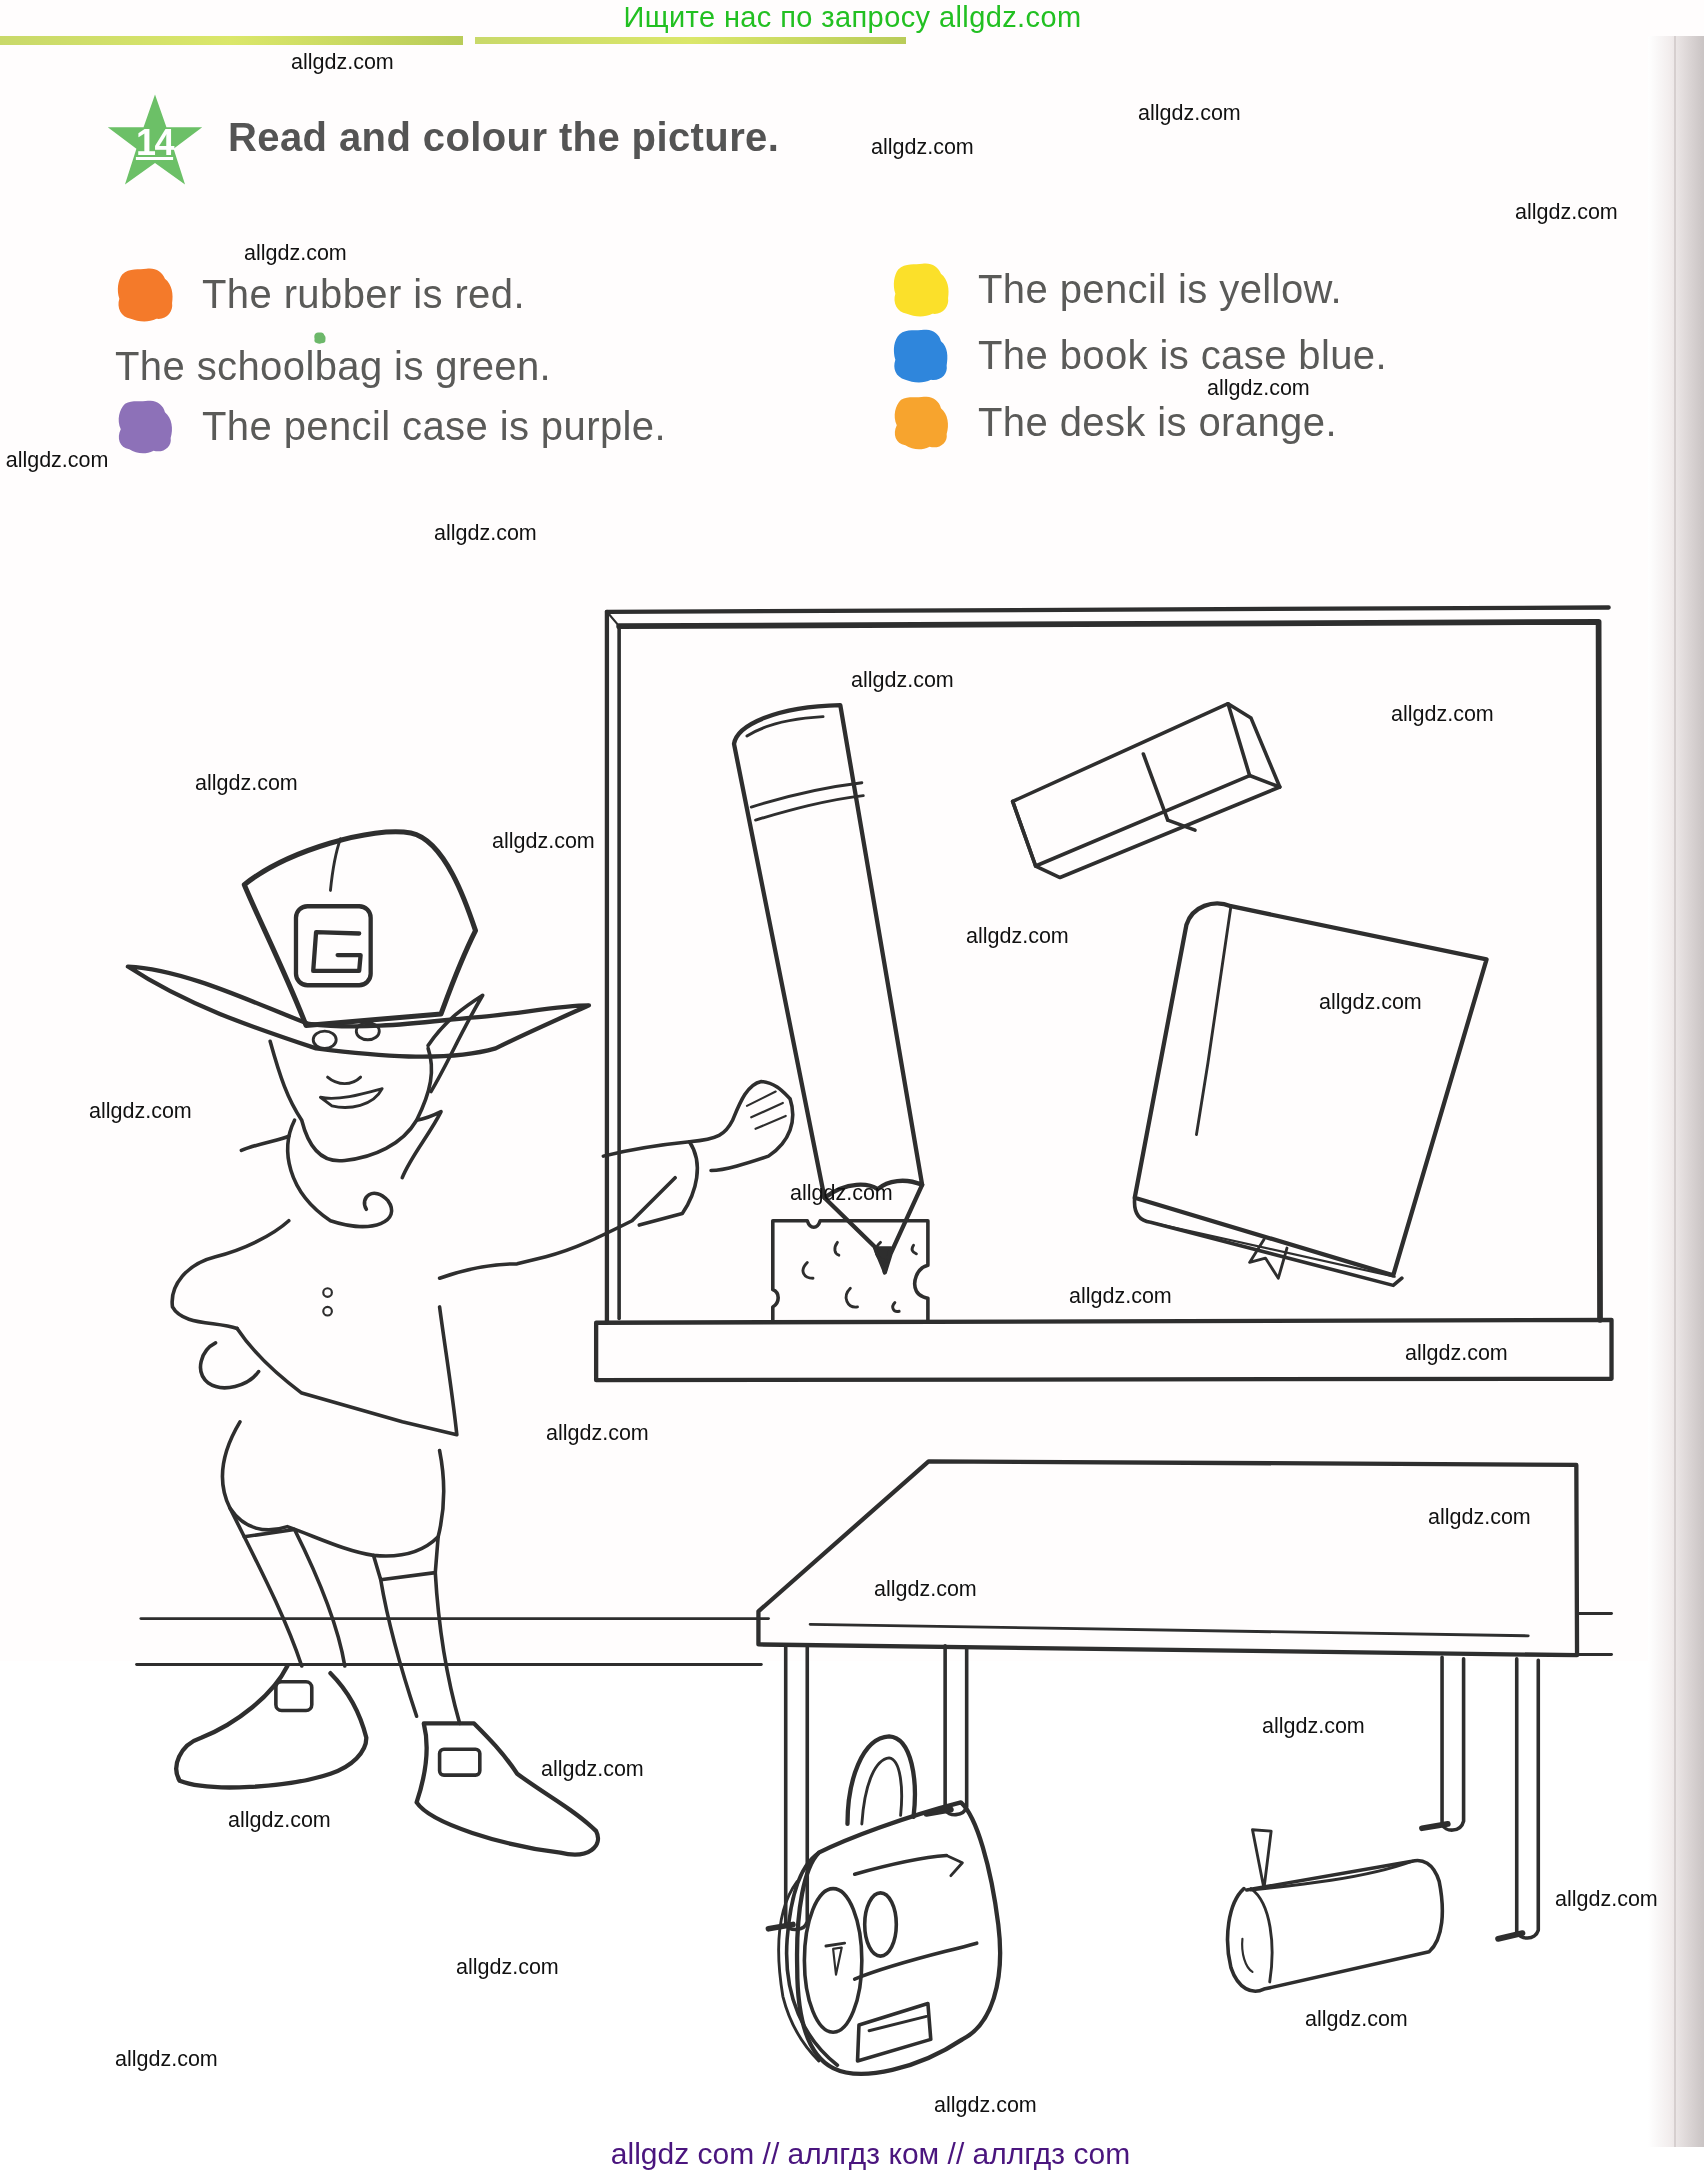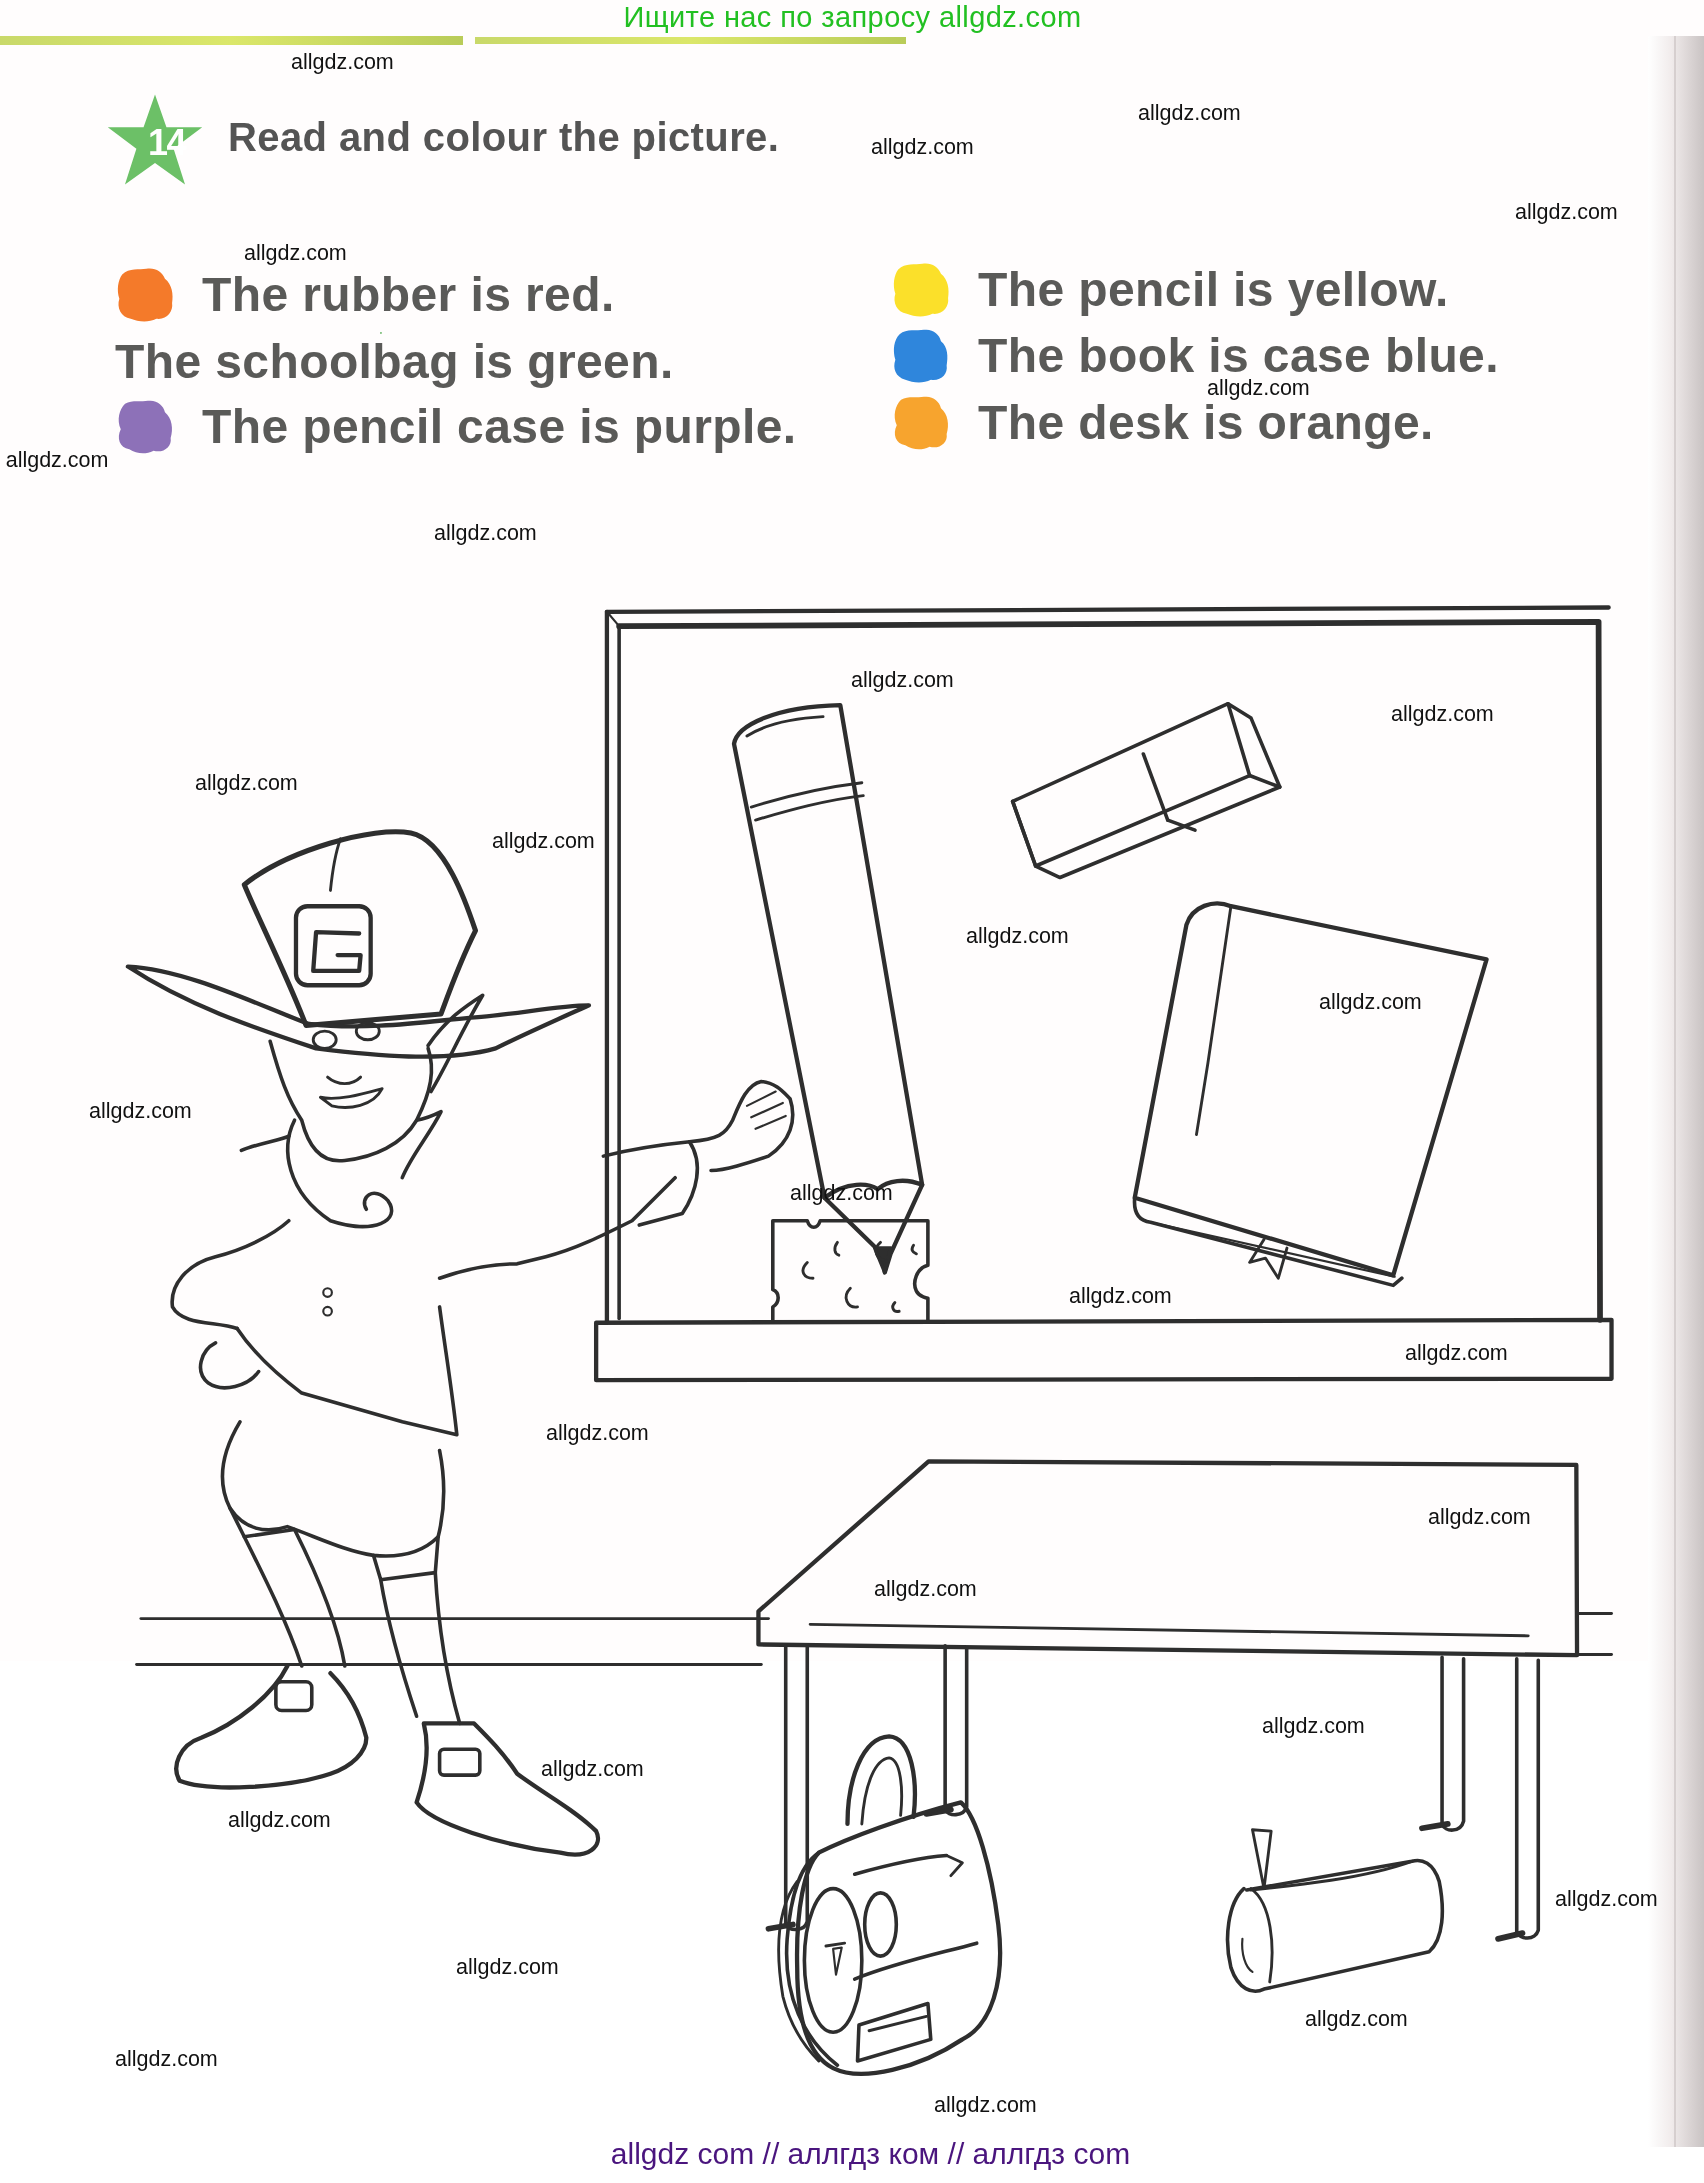--- a/index.html
+++ b/index.html
@@ -7,25 +7,25 @@
   .page{position:absolute;left:0;top:0;width:1705px;height:1661px;background:#fffdfd;}
   .spine{position:absolute;right:0;top:36px;width:57px;height:2111px;background:linear-gradient(to right,#ffffff 0%,#f1ecec 40%,#d9d3d3 75%,#c8c2c2 100%);}
   .spine-edge{position:absolute;right:29px;top:36px;width:2.2px;height:2111px;background:#d6cfcf;}
   .banner{position:absolute;top:0;left:0;width:1705px;height:34px;}
   .banner-text{position:absolute;top:1.4px;left:0;width:1705px;text-align:center;color:#22c022;font-size:29px;letter-spacing:0.4px;}
   .green-bar{position:absolute;top:36px;height:8.6px;background:linear-gradient(to right,#c9d96a,#dbe76a,#b9cc59);}
   .green-bar.b1{left:0;width:463px;}
   .green-bar.b2{left:475px;width:431px;height:6.5px;top:37px;}
   .wm{position:absolute;font-size:21.5px;color:#111;white-space:nowrap;}
   .exercise-star{position:absolute;left:106px;top:93px;width:98px;height:93px;}
-  .exercise-num{position:absolute;left:138px;top:122px;width:57px;text-align:center;color:#fff;font-size:36px;font-weight:bold;letter-spacing:-1.4px;}
+  .exercise-num{position:absolute;left:126px;top:122px;width:57px;text-align:center;color:#fff;font-size:36px;font-weight:bold;letter-spacing:-1.4px;text-decoration:underline;}
   .exercise-title{position:absolute;left:228px;top:115px;font-size:40px;font-weight:bold;color:#545454;letter-spacing:0.4px;}
   .key-item{position:absolute;height:57px;display:flex;align-items:center;}
   .swatch{width:60px;height:57px;margin-right:27px;}
-  .key-text{font-size:48px;color:#5a5a58;letter-spacing:0.4px;white-space:nowrap;font-weight:bold;}
+  .key-text{font-size:40px;color:#5a5a58;letter-spacing:0.4px;white-space:nowrap;}
   .illus{position:absolute;left:0;top:0;width:1705px;height:2183px;}
   .footer-links{position:absolute;left:0;top:2137px;width:1705px;text-align:center;color:#4a157e;font-size:30px;padding-left:18px;}
 </style>
 </head>
 <body>
 
 <div class="page">
   <div class="spine"></div>
   <div class="spine-edge"></div>
 

